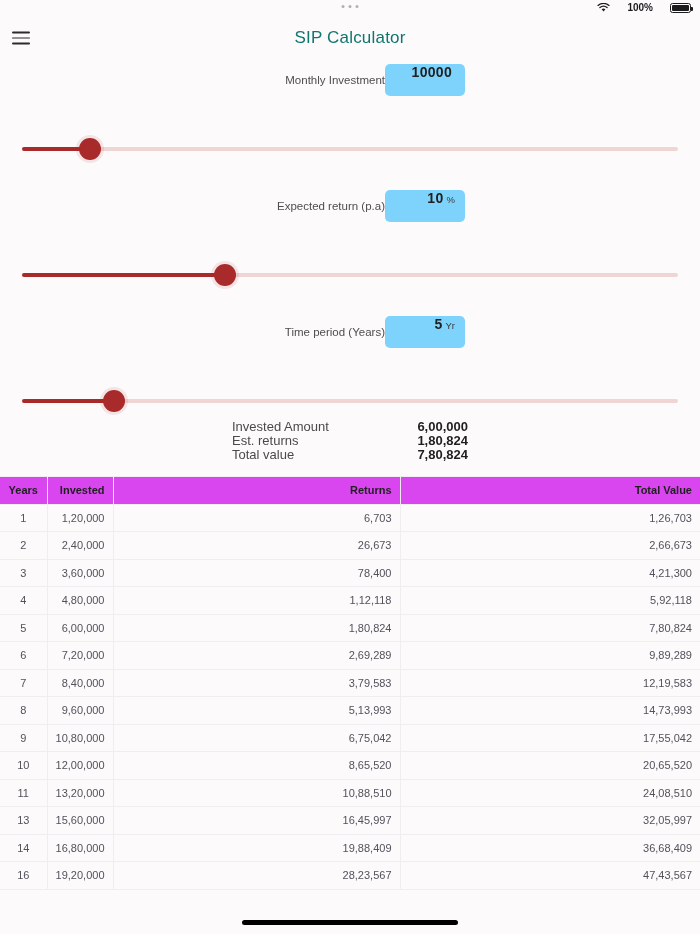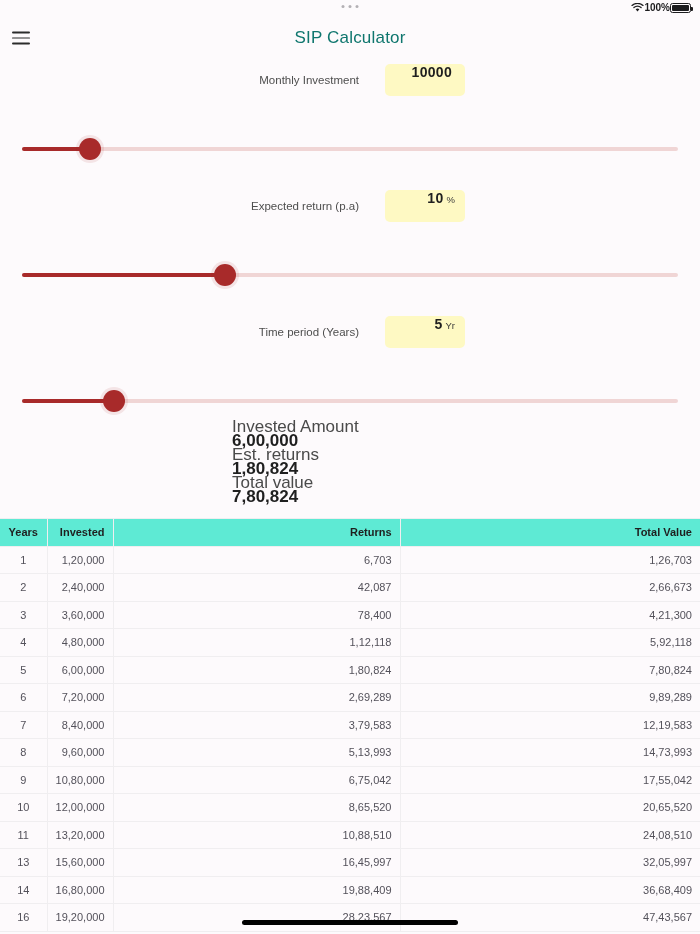--- a/index.html
+++ b/index.html
@@ -21,21 +21,21 @@
     position:absolute; left:50%; top:5px;
     transform:translateX(-50%);
     display:flex; gap:4px;
   }
   .status-dots i{
     width:3px; height:3px; border-radius:50%;
     background:#b3b0b4; display:block;
   }
   .status-right{
     position:absolute; right:9px; top:2px;
-    display:flex; align-items:center; gap:0;
+    display:flex; align-items:center; gap:17px;
     font-size:10px; color:#1c1c1e; font-weight:600;
   }
   .wifi-icon{ display:block; }
   .batt{
     width:21px; height:10px;
     border:1px solid #1c1c1e; border-radius:2.5px;
     position:relative; padding:1px;
   }
   .batt::after{
     content:""; position:absolute; right:-3px; top:3px;
@@ -62,25 +62,25 @@
     font-size:17px; color:#0f766e; letter-spacing:.2px;
   }
 
   
   .field-row{
     display:flex; align-items:center; justify-content:center;
     height:44px; position:relative;
   }
   .field-label{
     font-size:11.5px; color:#4e4e4e;
-    width:150px; text-align:right; padding-right:26px;
+    width:150px; text-align:right; 
   }
   .value-box{
     width:80px; height:32px;
-    background:#fef9c3; border-radius:5px;
+    background:#7dd3fc; border-radius:5px;
     display:flex; align-items:baseline; justify-content:flex-end;
     padding-right:10px; gap:3px;
     cursor:text;
   }
   .value-box .val{ font-size:14px; font-weight:700; color:#1f1f1f; letter-spacing:.3px; }
   .value-box .unit{ font-size:9.5px; color:#3a3a3a; }
 
   
   .slider{
     position:relative;
@@ -108,42 +108,42 @@
 
   .gap-a{ height:34px; }
   .gap-b{ height:22px; }
 
   
   .summary{
     margin:0 auto; width:236px;
     padding-top:6px;
   }
   .summary-row{
-    display:flex; justify-content:center;
-    font-size:17px; line-height:14px; color:#4a4a4a;flex-direction:column;
+    display:flex; justify-content:space-between;
+    font-size:13px; line-height:14px; color:#4a4a4a;
   }
   .summary-row .sval{ font-weight:700; color:#1f1f1f; }
 
   
   .table-wrap{ margin-top:14px; width:100%; }
   table{ width:100%; border-collapse:collapse; table-layout:fixed; }
   col.c-years{ width:47px; }
   col.c-invested{ width:66px; }
   col.c-returns{ width:287px; }
   col.c-total{ width:300px; }
   th, td{
     border:1px solid #f0eef0;
     height:27.5px;
     padding:0 8px;
     font-size:11px;
     white-space:nowrap;
   }
   th{
     font-weight:700; color:#1f1f1f; font-size:11px;
-    background:#5eead4;
+    background:#d946ef;
   }
   td{ color:#53515a; background:#fdfafc; }
   th.c1, td.c1{ text-align:center; }
   th.c2, td.c2{ text-align:right;margin-top:48px; }
   th.c3, td.c3{ text-align:right; }
   th.c4, td.c4{ text-align:right; }
   tr td:first-child, tr th:first-child{ border-left:none; }
   tr td:last-child, tr th:last-child{ border-right:none; }
 
   
@@ -266,21 +266,21 @@
     <tbody id="table-body">
         <tr>
           <td class="c1">1</td>
           <td class="c2">1,20,000</td>
           <td class="c3">6,703</td>
           <td class="c4">1,26,703</td>
         </tr>
         <tr>
           <td class="c1">2</td>
           <td class="c2">2,40,000</td>
-          <td class="c3">42,087</td>
+          <td class="c3">26,673</td>
           <td class="c4">2,66,673</td>
         </tr>
         <tr>
           <td class="c1">3</td>
           <td class="c2">3,60,000</td>
           <td class="c3">78,400</td>
           <td class="c4">4,21,300</td>
         </tr>
         <tr>
           <td class="c1">4</td>

